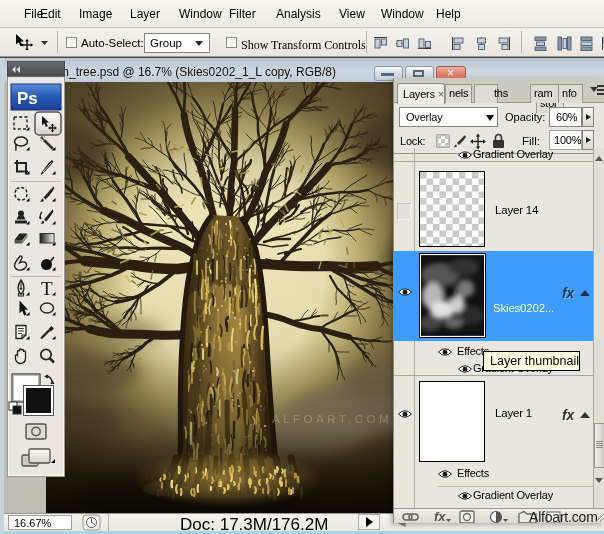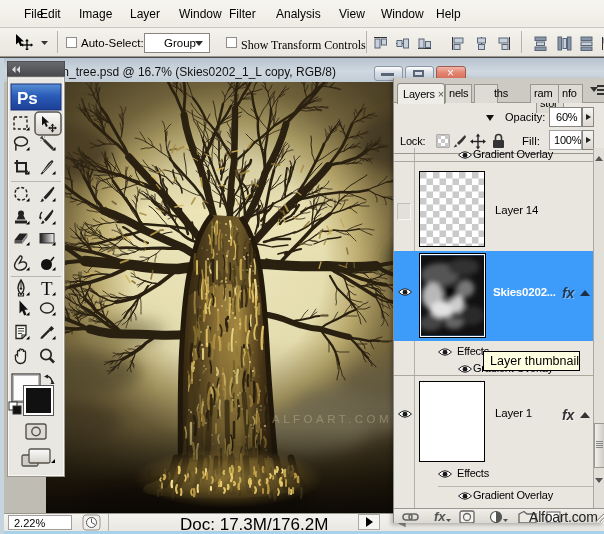--- a/index.html
+++ b/index.html
@@ -35,21 +35,21 @@
         <path d="M13,15.2 l-1.8,-2.4 h3.6 Z" transform="translate(0,2)"></path>
         <path d="M6.8,11 l2.4,-1.8 v3.6 Z"></path>
         <path d="M19.2,11 l-2.4,-1.8 v3.6 Z"></path>
       </g>
   <path d="M27,7 l7,0 l-3.5,4 Z" fill="#333"></path>
 </svg>
 <div class="abs" style="left:57px;top:31px;width:1px;height:22px;background:#b5b2aa;"></div>
 <div class="abs" style="left:66px;top:37px;width:11px;height:11px;background:#fff;border:1px solid #8e8d88;"></div>
 <div class="abs txt12" style="left:81px;top:37px;">Auto-Select:</div>
 <div class="abs" style="left:144px;top:33px;width:66px;height:20px;background:#fff;border:1px solid #888580;"></div>
-<div class="abs txt12" style="left:164px;top:37px;">Group</div>
+<div class="abs txt12" style="left:150px;top:37px;">Group</div>
 <div class="abs" style="left:195px;top:41px;width:0;height:0;border-left:4px solid transparent;border-right:4px solid transparent;border-top:5px solid #2a2a2a;"></div>
 <div class="abs" style="left:226px;top:37px;width:11px;height:11px;background:#fff;border:1px solid #8e8d88;"></div>
 <div class="abs" style="left:241px;top:38px;font-size:12px;color:#000;font-family:Liberation Serif, serif;">Show Transform Controls</div>
 <div class="abs" style="left:366px;top:31px;width:1px;height:22px;background:#b5b2aa;"></div>
 <div class="abs" style="left:521px;top:31px;width:1px;height:22px;background:#b5b2aa;"></div>
 
 <svg class="abs" style="left:372px;top:35px;" width="232" height="17" viewBox="0 0 232 17">
   <g stroke="#5a6778" fill="#c8d0da">
     <g>
           <line x1="2" y1="2.5" x2="15" y2="2.5" stroke="#333"></line>
@@ -2139,21 +2139,21 @@
 <path d="M175,400 q-0,2 0,4" stroke="#e6c868" stroke-width="2.3"></path>
 <path d="M214,398 q-2,2 0,5" stroke="#d9ba5e" stroke-width="2.0"></path>
 <path d="M152,403 q-1,3 0,7" stroke="#f0dc8a" stroke-width="2.0"></path>
 </g>
 
   <text x="226" y="341" font-family="Liberation Sans" font-size="11.5" letter-spacing="3.5" fill="#cfc49a" opacity="0.4">ALFOART.COM</text>
 </svg>
 </div>
 
 <div class="abs" style="left:0;top:513px;width:604px;height:18px;background:linear-gradient(#f4f3ef,#e9e7e1);border-top:1px solid #9a978f;"></div>
-<div class="abs" style="left:8px;top:515px;width:64px;height:15px;background:#fff;border:1px solid #a0a0a0;font-size:11px;padding:1px 0 0 5px;">2.22%</div>
+<div class="abs" style="left:8px;top:515px;width:64px;height:15px;background:#fff;border:1px solid #a0a0a0;font-size:11px;padding:1px 0 0 5px;">16.67%</div>
 <svg class="abs" style="left:82px;top:514px;" width="19" height="17" viewBox="0 0 19 17">
   <rect x="1" y="1" width="17" height="15" rx="3" fill="#f0efeb" stroke="#9a978f"></rect>
   <circle cx="9.5" cy="8.5" r="5" fill="#fff" stroke="#555"></circle>
   <line x1="9.5" y1="8.5" x2="9.5" y2="4.5" stroke="#555"></line>
   <line x1="9.5" y1="8.5" x2="13" y2="10.5" stroke="#555"></line>
 </svg>
 <div class="abs" style="left:108px;top:514px;width:1px;height:17px;background:#b5b2aa;"></div>
 <div class="abs" style="left:180px;top:515px;font-size:17px;">Doc: 17.3M/176.2M</div>
 <div class="abs" style="left:358px;top:514px;width:22px;height:16px;background:#f6f5f2;border:1px solid #aaa;"></div>
 <div class="abs" style="left:366px;top:517px;width:0;height:0;border-top:5px solid transparent;border-bottom:5px solid transparent;border-left:7px solid #000;"></div>
@@ -2357,20 +2357,21 @@
   <div class="abs" style="left:0;top:0;width:211px;height:25px;background:#cdcac3;border-bottom:1px solid #9a978f;"></div>
   <div class="abs" style="left:3px;top:5px;width:48px;height:21px;background:#efede8;border:1px solid #8f8c85;border-bottom:none;border-radius:3px 3px 0 0;padding:4px 0 0 5px;white-space:nowrap;overflow:hidden;">Layers <span style="color:#555;">×</span></div>
   <div class="abs" style="left:51px;top:6px;width:27px;height:19px;background:#dedbd4;border:1px solid #9a978f;border-bottom:none;padding:2px 0 0 3px;">nels</div>
   <div class="abs" style="left:80px;top:6px;width:24px;height:19px;background:#dedbd4;border:1px solid #9a978f;border-bottom:none;padding:2px 0 0 19px;">ths</div>
   <div class="abs" style="left:106px;top:16px;width:28px;height:19px;background:#dedbd4;border:1px solid #9a978f;border-bottom:none;padding:2px 0 0 3px;margin-left:36px;">stor</div>
   <div class="abs" style="left:136px;top:6px;width:50px;height:19px;background:#dedbd4;border:1px solid #9a978f;border-bottom:none;padding:2px 0 0 3px;">ram</div>
   <div class="abs" style="left:164px;top:6px;width:25px;height:19px;background:#dedbd4;border:1px solid #9a978f;border-bottom:none;padding:2px 0 0 3px;">nfo</div>
   <div class="abs" style="left:196px;top:9px;width:0;height:0;border-left:4px solid transparent;border-right:4px solid transparent;border-top:5px solid #333;"></div>
   <div class="abs" style="left:203px;top:7px;width:7px;height:2px;background:#333;box-shadow:0 4px 0 #333, 0 8px 0 #333;"></div>
 
+  <div class="abs" style="left:5px;top:29px;width:99px;height:20px;background:#fff;border:1px solid #888580;padding:3px 0 0 6px;">Overlay</div>
   <div class="abs" style="left:92px;top:37px;width:0;height:0;border-left:4.5px solid transparent;border-right:4.5px solid transparent;border-top:6px solid #111;"></div>
   <div class="abs" style="left:111px;top:33px;font-size:11px;letter-spacing:0;">Opacity:</div>
   <div class="abs" style="left:155px;top:29px;width:33px;height:20px;background:#fff;border:1px solid #888580;padding:3px 0 0 6px;">60%</div>
   <div class="abs" style="left:188px;top:29px;width:12px;height:20px;background:linear-gradient(#f6f5f2,#dcd9d2);border:1px solid #888580;"></div>
   <div class="abs" style="left:192px;top:36px;width:0;height:0;border-top:3.5px solid transparent;border-bottom:3.5px solid transparent;border-left:5px solid #222;"></div>
 
   <div class="abs" style="left:6px;top:57px;">Lock:</div>
   <svg class="abs" style="left:42px;top:54px;" width="70" height="18" viewBox="0 0 70 18">
     <rect x="1" y="3" width="12" height="12" fill="#fff" stroke="#777"></rect>
     <path d="M1,3 h4 v4 h-4 Z M9,3 h4 v4 h-4 Z M5,7 h4 v4 h-4 Z M1,11 h4 v4 h-4 Z M9,11 h4 v4 h-4 Z" fill="#c8c8c8"></path>
@@ -2441,21 +2442,21 @@
           <ellipse cx="10" cy="70" rx="12" ry="8" fill="#444"></ellipse>
           <ellipse cx="34" cy="70" rx="10" ry="6" fill="#666"></ellipse>
         </g>
         <defs>
               <filter id="cblur">
                 <feGaussianBlur stdDeviation="3"></feGaussianBlur>
               </filter>
             </defs>
       </svg>
     </div>
-    <div class="abs" style="left:99px;top:208px;color:#fff;font-weight:bold;font-size:11.5px;">Skies0202...</div>
+    <div class="abs" style="left:99px;top:224px;color:#fff;font-weight:normal;font-size:11.5px;">Skies0202...</div>
     <div class="abs" style="left:168px;top:207px;color:#223a55;font-style:italic;font-weight:bold;font-size:14px;text-shadow:1px 1px 0 rgba(255,255,255,0.35);">fx</div>
     <div class="abs" style="left:186px;top:212px;width:0;height:0;border-left:5px solid transparent;border-right:5px solid transparent;border-bottom:6px solid #1c2f45;"></div>
 
     <svg class="abs" style="left:44px;top:269px;" width="14" height="10" viewBox="0 0 14 10">
           <path d="M0.5,5 Q7,-1.5 13.5,5 Q7,11.5 0.5,5 Z" fill="#fdfdfd" stroke="#222"></path>
           <circle cx="7" cy="5.2" r="2.4" fill="#1a1a1a"></circle>
         </svg>
     <div class="abs" style="left:63px;top:267px;">Effects</div>
 
     <svg class="abs" style="left:64px;top:286px;" width="14" height="10" viewBox="0 0 14 10">

